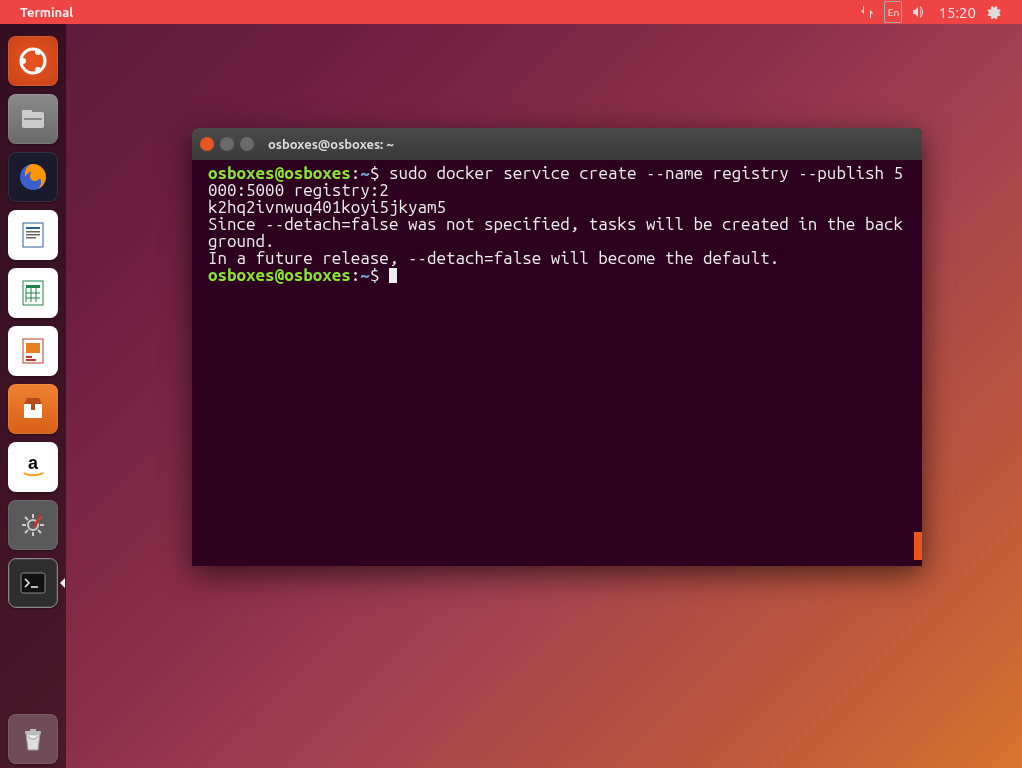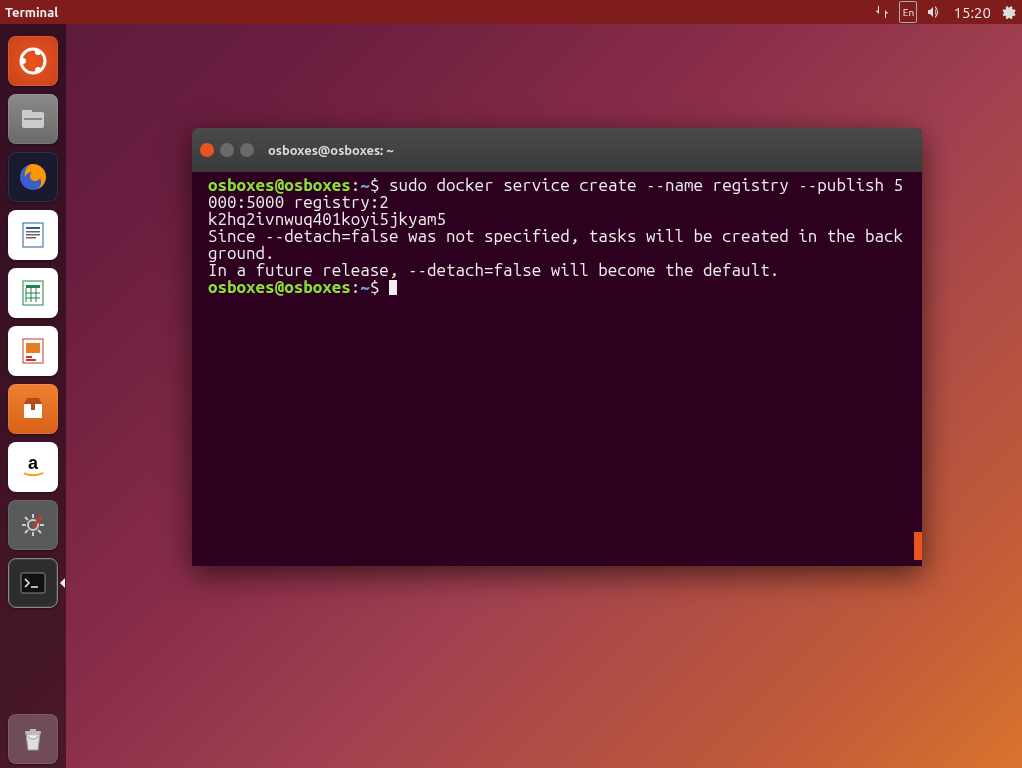--- a/index.html
+++ b/index.html
@@ -10,25 +10,25 @@
   font-family: Ubuntu, "Segoe UI", sans-serif;
   background: linear-gradient(135deg, #5a1a3a 0%, #6b1e3f 20%, #8b2e4a 45%, #a04050 60%, #c05a3a 85%, #d8732e 100%);
   position: relative;
 }
 
 
 .menubar {
   position: absolute;
   top: 0; left: 0; right: 0;
   height: 24px;
-  background: #7f1d1d;
+  background: #ef4444;
   color: #eee;
   display: flex;
   align-items: center;
-  padding: 0 5px;
+  padding: 0 20px;
   font-size: 13px;
 }
 .menubar .app-label { font-weight: bold; }
 .menubar .spacer { flex: 1; }
 .menubar .ind {
   display: inline-flex;
   align-items: center;
   justify-content: center;
   margin-left: 8px;
   min-width: 18px;
@@ -101,21 +101,21 @@
   width: 730px;
   height: 438px;
   background: #2c001e;
   border-radius: 6px 6px 0 0;
   box-shadow: 0 8px 30px rgba(0,0,0,0.6);
   display: flex;
   flex-direction: column;
   overflow: hidden;
 }
 .termwin .titlebar {
-  height: 44px;
+  height: 32px;
   background: linear-gradient(#4a4a4a, #3a3a3a);
   display: flex;
   align-items: center;
   padding: 0 8px;
   color: #ddd;
   font-size: 13px;
   font-weight: bold;
 }
 .termwin .wbtn {
   width: 14px; height: 14px;

